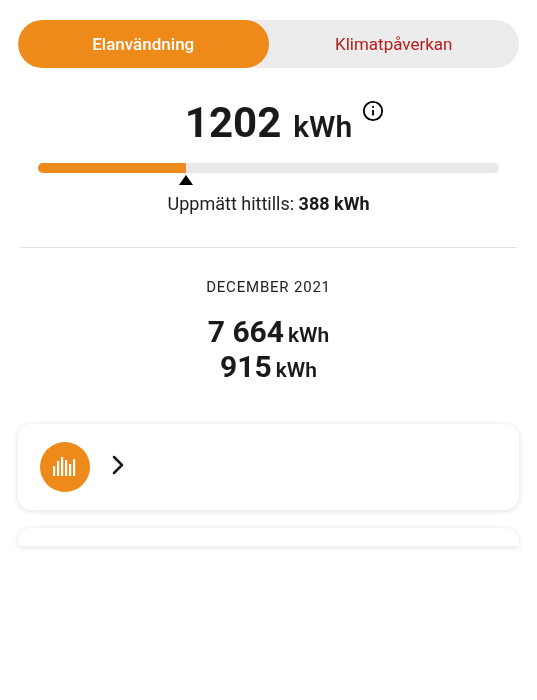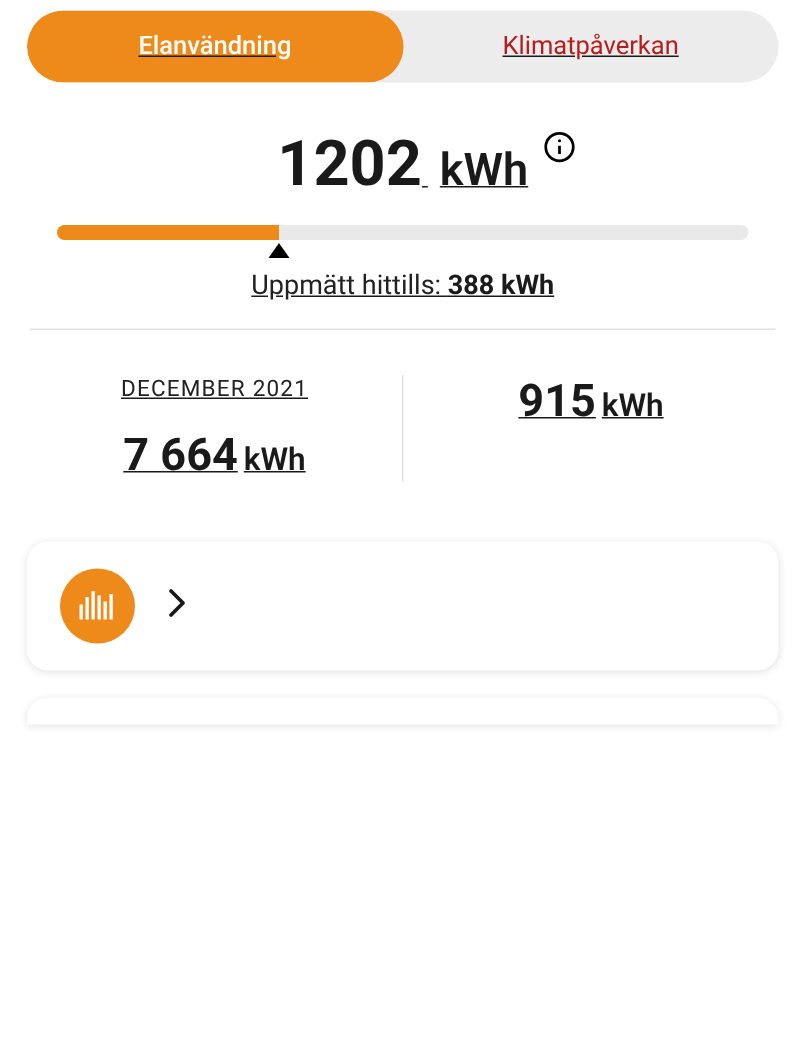--- a/index.html
+++ b/index.html
@@ -4,21 +4,21 @@
 <style>
   * { box-sizing: border-box; margin: 0; padding: 0; }
   body {
     font-family: -apple-system, BlinkMacSystemFont, 'Segoe UI', Roboto, sans-serif;
     background: #fff;
     width: 537px;
     height: 700px;
     overflow: hidden;
     color: #1a1a1a;
   }
-  .container { padding: 3px 18px; text-decoration: underline; }
+  .container { padding: 16px 18px; }
   .tabs {
     display: flex;
     background: #ececec;
     border-radius: 28px;
     overflow: hidden;
     margin-top: 4px;
     margin-bottom: 30px;
   }
   .tab {
     flex: 1;
@@ -81,32 +81,33 @@
     transform: translateX(-50%);
     width: 0; height: 0;
     border-left: 7px solid transparent;
     border-right: 7px solid transparent;
     border-bottom: 10px solid #000;
   }
   .measured-row {
     text-align: center;
     font-size: 18px;
     margin-top: 20px;
-    margin-bottom: 18px;
+    margin-bottom: 33px;
   }
   .measured-label { color: #222; }
   .measured-value { font-weight: 700; }
   .divider {
     height: 1px;
     background: #e2e2e2;
     margin: 0 2px 30px;
   }
   .compare-row {
     display: flex;
     margin-bottom: 40px;
+    flex-direction: column;
   }
   .compare-cell {
     flex: 1;
     text-align: center;
   }
   .compare-sep {
     width: 1px;
     background: #e2e2e2;
   }
   .compare-label {

